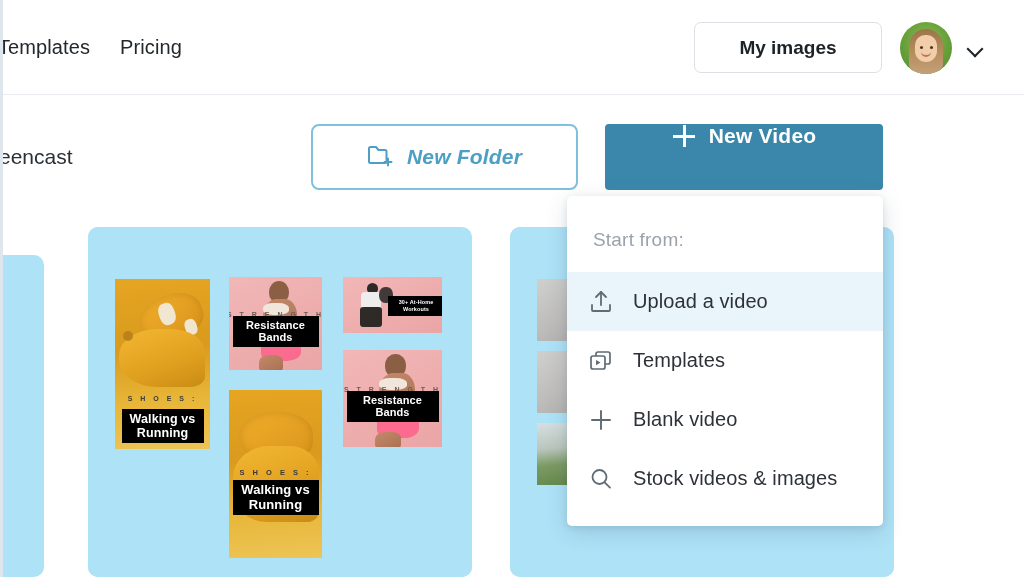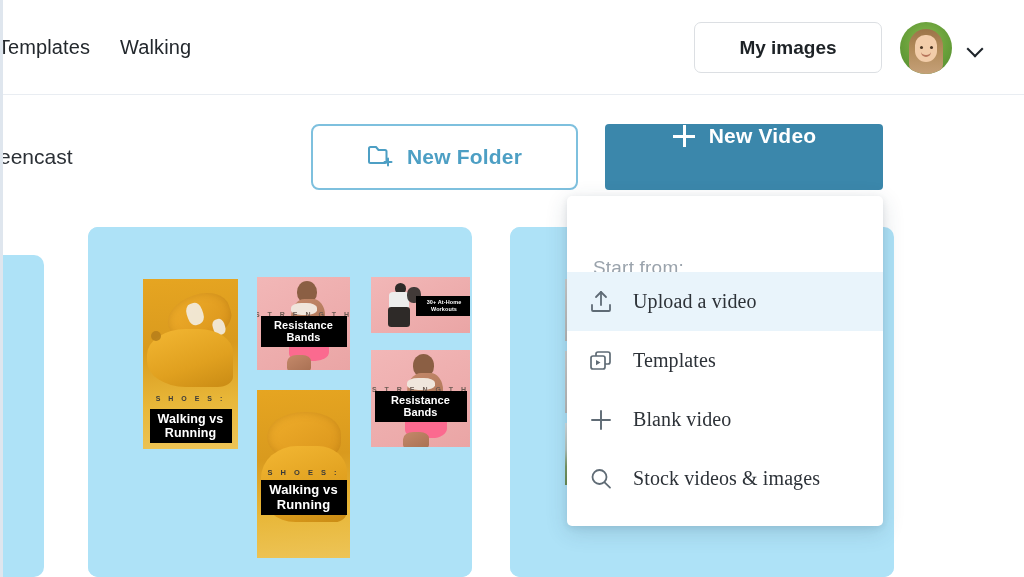--- a/index.html
+++ b/index.html
@@ -170,20 +170,21 @@
     width: 267px; height: 66px;
     border: 2px solid #7ec0de;
     border-radius: 8px;
     background: #ffffff;
     display: flex;
     align-items: center;
     justify-content: center;
     gap: 13px;
     cursor: pointer;
     z-index: 20;
+    font-style: italic;
   }
   .new-folder-btn .label {
     font-size: 21px;
     font-weight: bold;
     color: #4d9fc4;
     letter-spacing: .2px;
   }
 
   .new-video-btn {
     position: absolute;
@@ -278,21 +279,20 @@
     left: 0; top: 22px;
     width: 384px; height: 328px;
     background: #aee2f7;
     border-radius: 0 10px 10px 10px;
   }
 
   
   .thumb {
     position: absolute;
     overflow: hidden;
-    margin-left: 28px;
   }
   .thumb .cap {
     position: absolute;
     left: 50%;
     transform: translateX(-50%);
     background: #000000;
     color: #ffffff;
     font-weight: bold;
     text-align: center;
     line-height: 1.12;
@@ -382,27 +382,25 @@
     box-shadow: 0 6px 22px rgba(40,60,80,.16), 0 2px 6px rgba(40,60,80,.10);
     z-index: 50;
     overflow: hidden;
   }
   .dd-title {
     position: absolute;
     left: 26px; top: 33px;
     font-size: 19px;
     color: #9aa3ac;
     letter-spacing: .2px;
-    margin-top: 28px;
   }
   .dd-list {
     position: absolute;
     left: 0; top: 76px;
     width: 368px;
-    font-family: Liberation Serif, serif;
   }
   .dd-item {
     display: flex;
     align-items: center;
     height: 59px;
     padding-left: 20px;
     gap: 18px;
     cursor: pointer;
   }
   .dd-item.active { background: #e9f4fb; }
@@ -522,21 +520,21 @@
     <span class="label">New Video</span>
   </div>
 
   <div class="header">
 
     <div class="nav-links">
       <div class="nav-link">
         <span>Templates</span>
       </div>
       <div class="nav-link">
-        <span>Walking</span>
+        <span>Pricing</span>
       </div>
     </div>
 
     <div class="my-videos-btn">
       <span>My images</span>
     </div>
 
     <div class="avatar-wrap">
       <div class="avatar">
         <div class="hair"></div>

